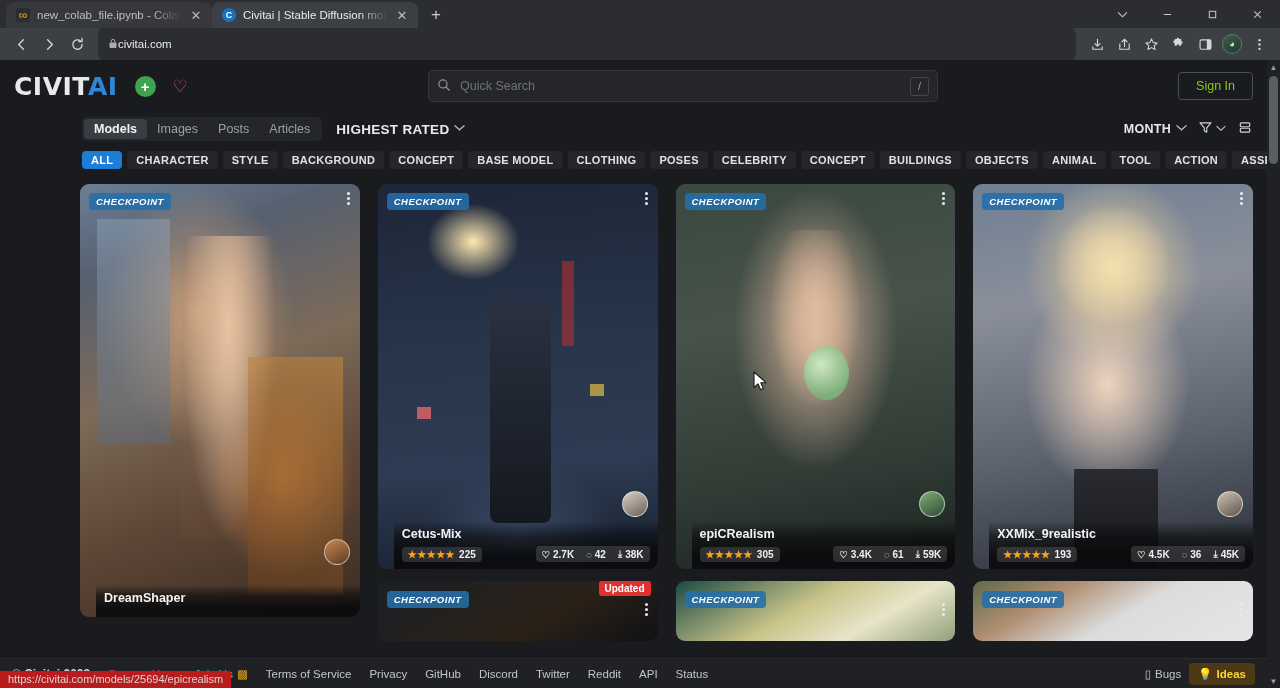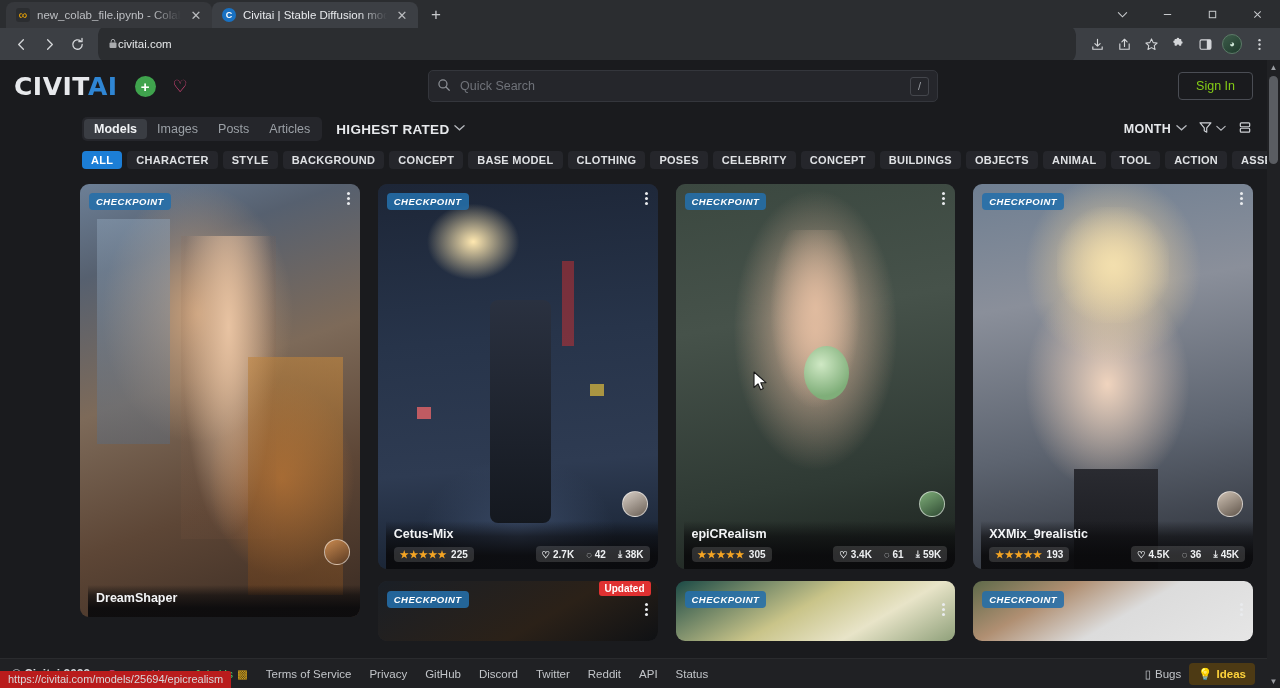--- a/index.html
+++ b/index.html
@@ -146,21 +146,21 @@
   .kebab i { width: 3px; height: 3px; background: #e9ebee; border-radius: 50%; display:block; }
 
   .card-avatar {
     position: absolute; right: 10px; bottom: 52px; z-index: 3;
     width: 26px; height: 26px; border-radius: 50%;
     border: 1.5px solid rgba(255,255,255,0.55);
     background-size: cover; background-position: center;
   }
 
   .card-foot {
-    position: absolute; left: 8px; right: 0; bottom: 0; z-index: 2;
+    position: absolute; left: 16px; right: 0; bottom: 0; z-index: 2;
     padding: 6px 8px 7px;
     background: linear-gradient(to top, rgba(10,10,12,.93) 28%, rgba(10,10,12,.62) 68%, rgba(10,10,12,0) 100%);
   }
   .card-title { color: #f3f4f6; font-size: 12.5px; font-weight: 600; margin-bottom: 5px;
     white-space: nowrap; overflow: hidden; text-overflow: ellipsis; }
   .stats { display: flex; align-items: center; justify-content: space-between; gap: 6px; }
   .pill {
     display: flex; align-items: center; gap: 4px;
     background: rgba(255,255,255,0.14); border-radius: 4px;
     padding: 2px 6px; font-size: 10px; color: #eef0f2; font-weight: 700;

